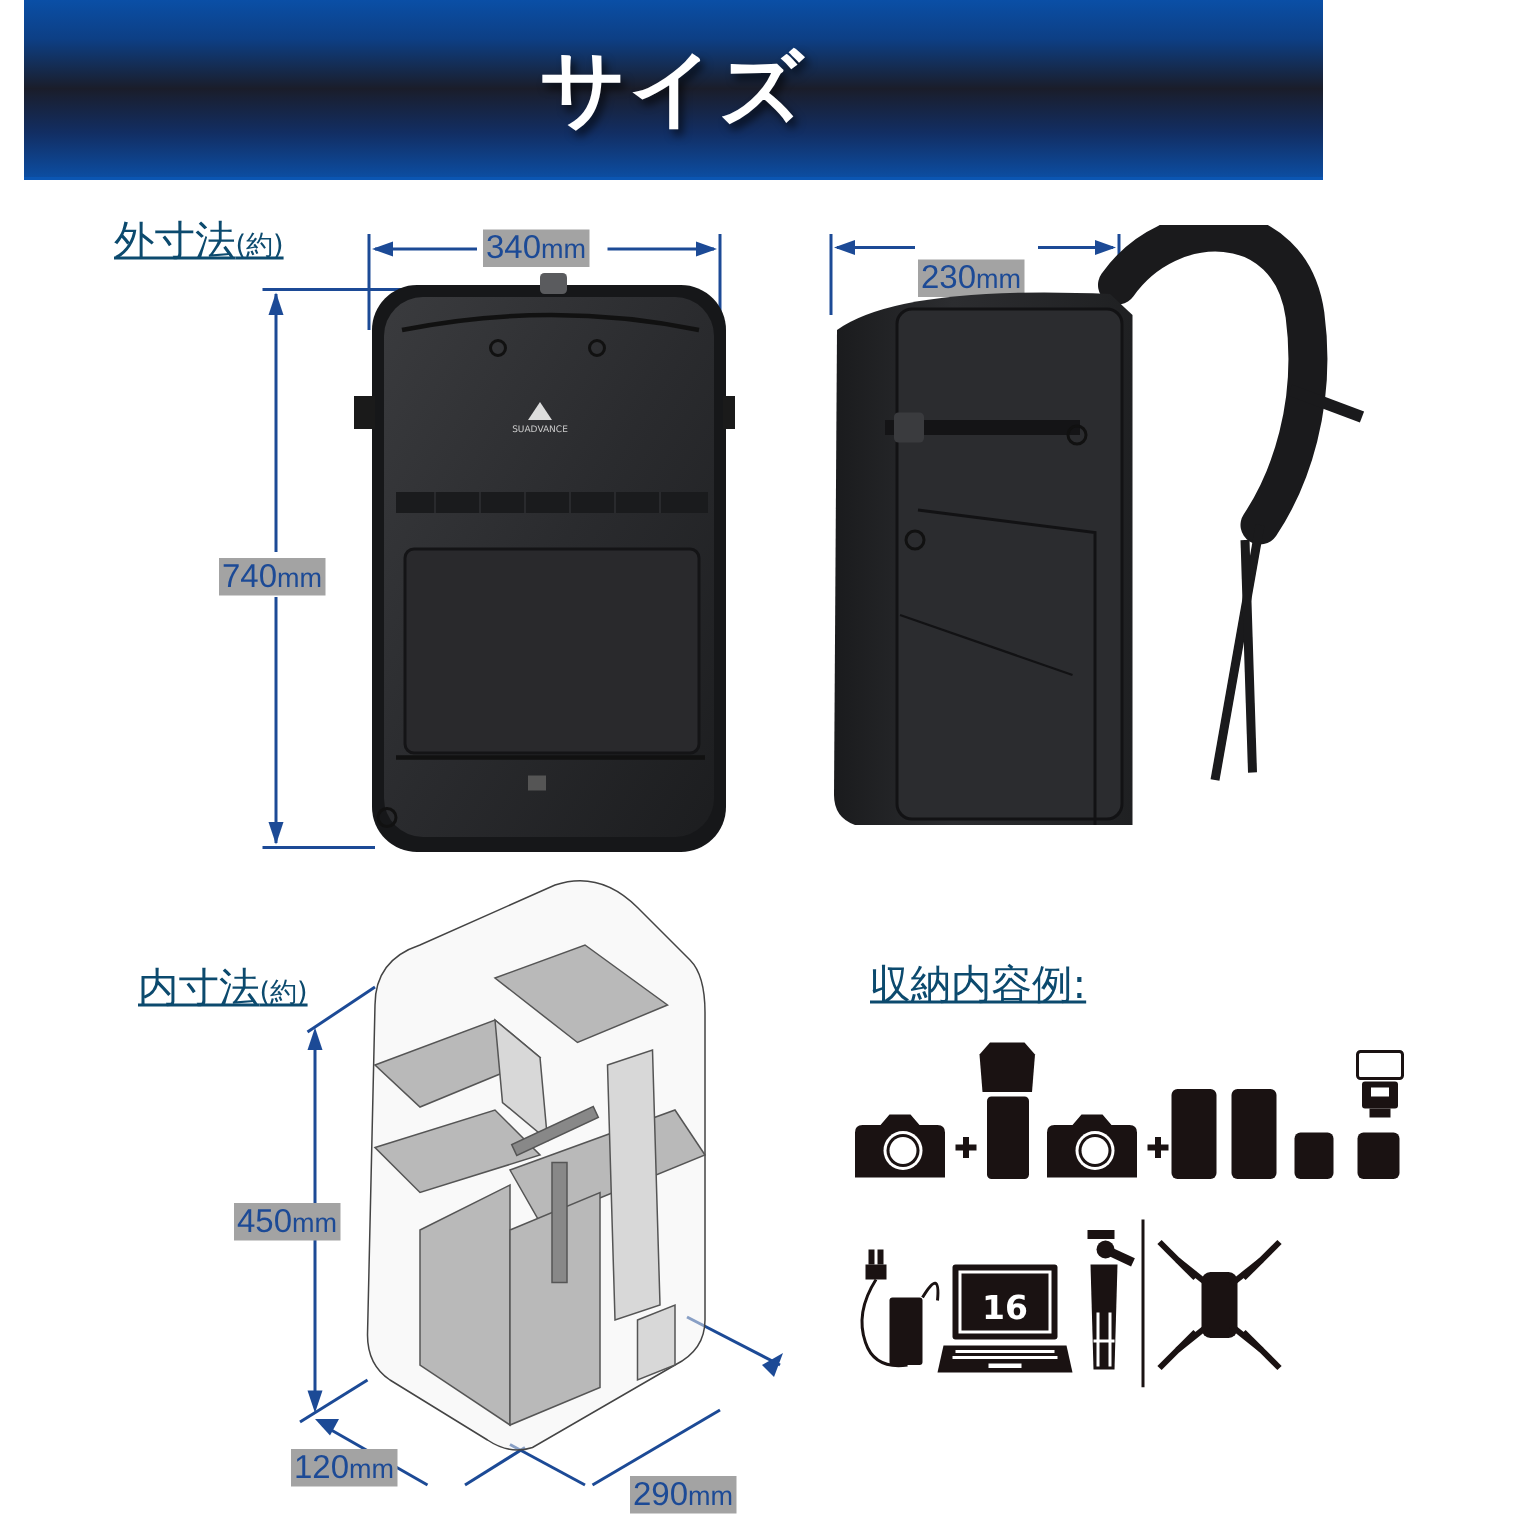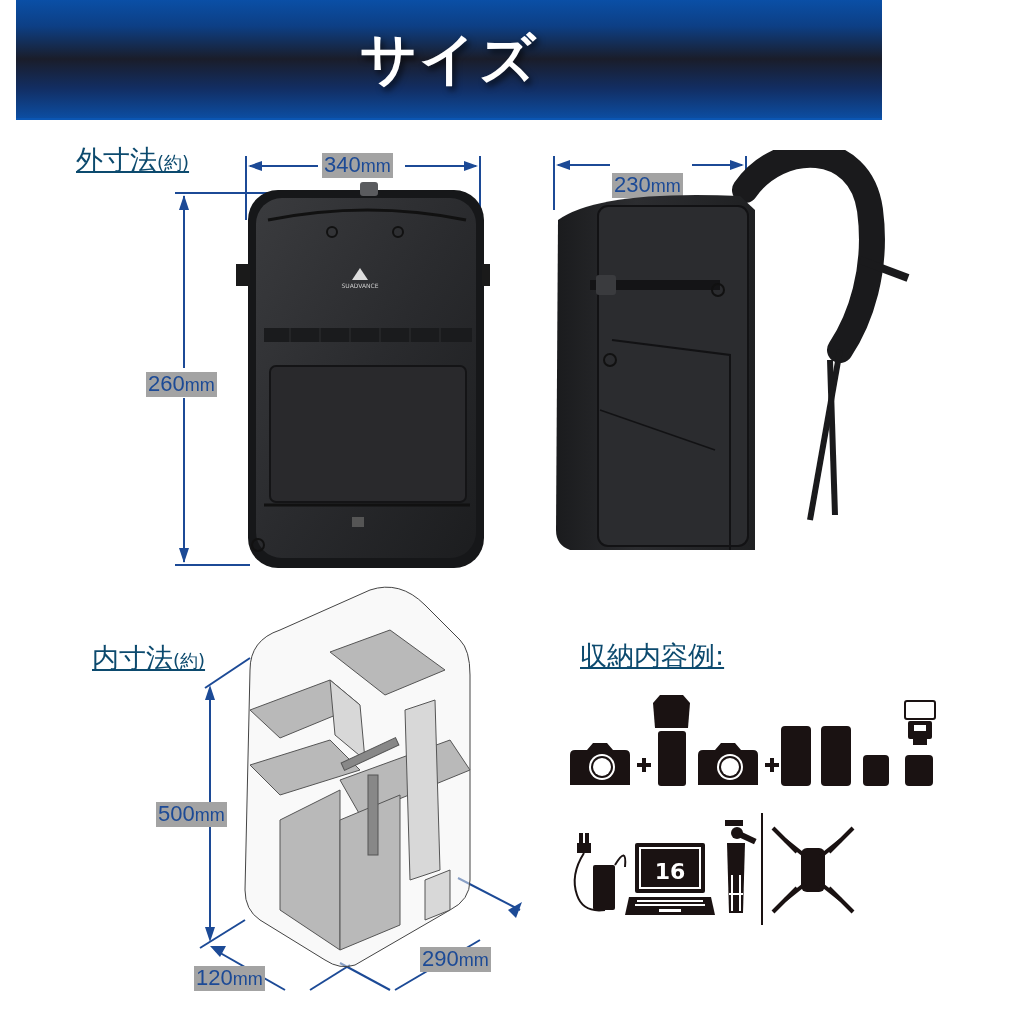--- a/index.html
+++ b/index.html
@@ -49,21 +49,21 @@
     <line x1="746" y1="156" x2="746" y2="245"></line>
     <line x1="558" y1="165" x2="610" y2="165"></line>
     <line x1="692" y1="165" x2="742" y2="165"></line>
     <polygon points="556,165 570,160 570,170" stroke="none"></polygon>
     <polygon points="744,165 730,160 730,170" stroke="none"></polygon>
   </g>
 </svg>
 
 <div class="dim" style="left:322px;top:153px;"><span>340</span><span class="u">mm</span></div>
 <div class="dim" style="left:612px;top:152px;margin-top:21px;"><span>230</span><span class="u">mm</span></div>
-<div class="dim" style="left:146px;top:372px;"><span>260</span><span class="u">mm</span></div>
+<div class="dim" style="left:146px;top:372px;"><span>740</span><span class="u">mm</span></div>
 
 <svg width="270" height="400" style="left:220px;top:180px;" viewBox="0 0 270 400">
   <defs>
     <linearGradient id="bpf" x1="0" y1="0" x2="1" y2="1">
       <stop offset="0" stop-color="#3a3b3e"></stop>
         <stop offset="0.5" stop-color="#2a2b2e"></stop>
         <stop offset="1" stop-color="#1c1d1f"></stop>
     </linearGradient>
   </defs>
   <rect x="28" y="10" width="236" height="378" rx="30" fill="#161719"></rect>
@@ -143,22 +143,22 @@
   </g>
   <g fill="#d8d8d8" stroke="#555" stroke-width="1">
     <polygon points="140,100 170,125 175,180 145,155"></polygon>
     <polygon points="215,130 245,120 250,290 220,300"></polygon>
     <polygon points="235,300 260,290 260,330 235,340"></polygon>
   </g>
   <rect x="178" y="195" width="10" height="80" fill="#888" stroke="#555" stroke-width="1"></rect>
   <rect x="150" y="170" width="60" height="8" fill="#888" stroke="#555" stroke-width="1" transform="rotate(-25 180 174)"></rect>
 </svg>
 
-<div class="dim" style="left:156px;top:802px;"><span>500</span><span class="u">mm</span></div>
-<div class="dim" style="left:420px;top:947px;"><span>290</span><span class="u">mm</span></div>
+<div class="dim" style="left:156px;top:802px;"><span>450</span><span class="u">mm</span></div>
+<div class="dim" style="left:420px;top:984px;"><span>290</span><span class="u">mm</span></div>
 <div class="dim" style="left:194px;top:966px;"><span>120</span><span class="u">mm</span></div>
 
 <div class="section-label" style="left:580px;top:638px;">収納内容例:</div>
 
 <svg width="400" height="100" style="left:565px;top:693px;" viewBox="0 0 400 100">
   <g fill="#1a1212">
     <g>
       <path d="M5 62 L 5 92 L 65 92 L 65 62 Q 65 57 60 57 L 48 57 L 42 50 L 28 50 L 22 57 L 10 57 Q 5 57 5 62 Z"></path>
       <circle cx="37" cy="74" r="13" fill="#fff"></circle>
         <circle cx="37" cy="74" r="11" fill="#1a1212"></circle>

